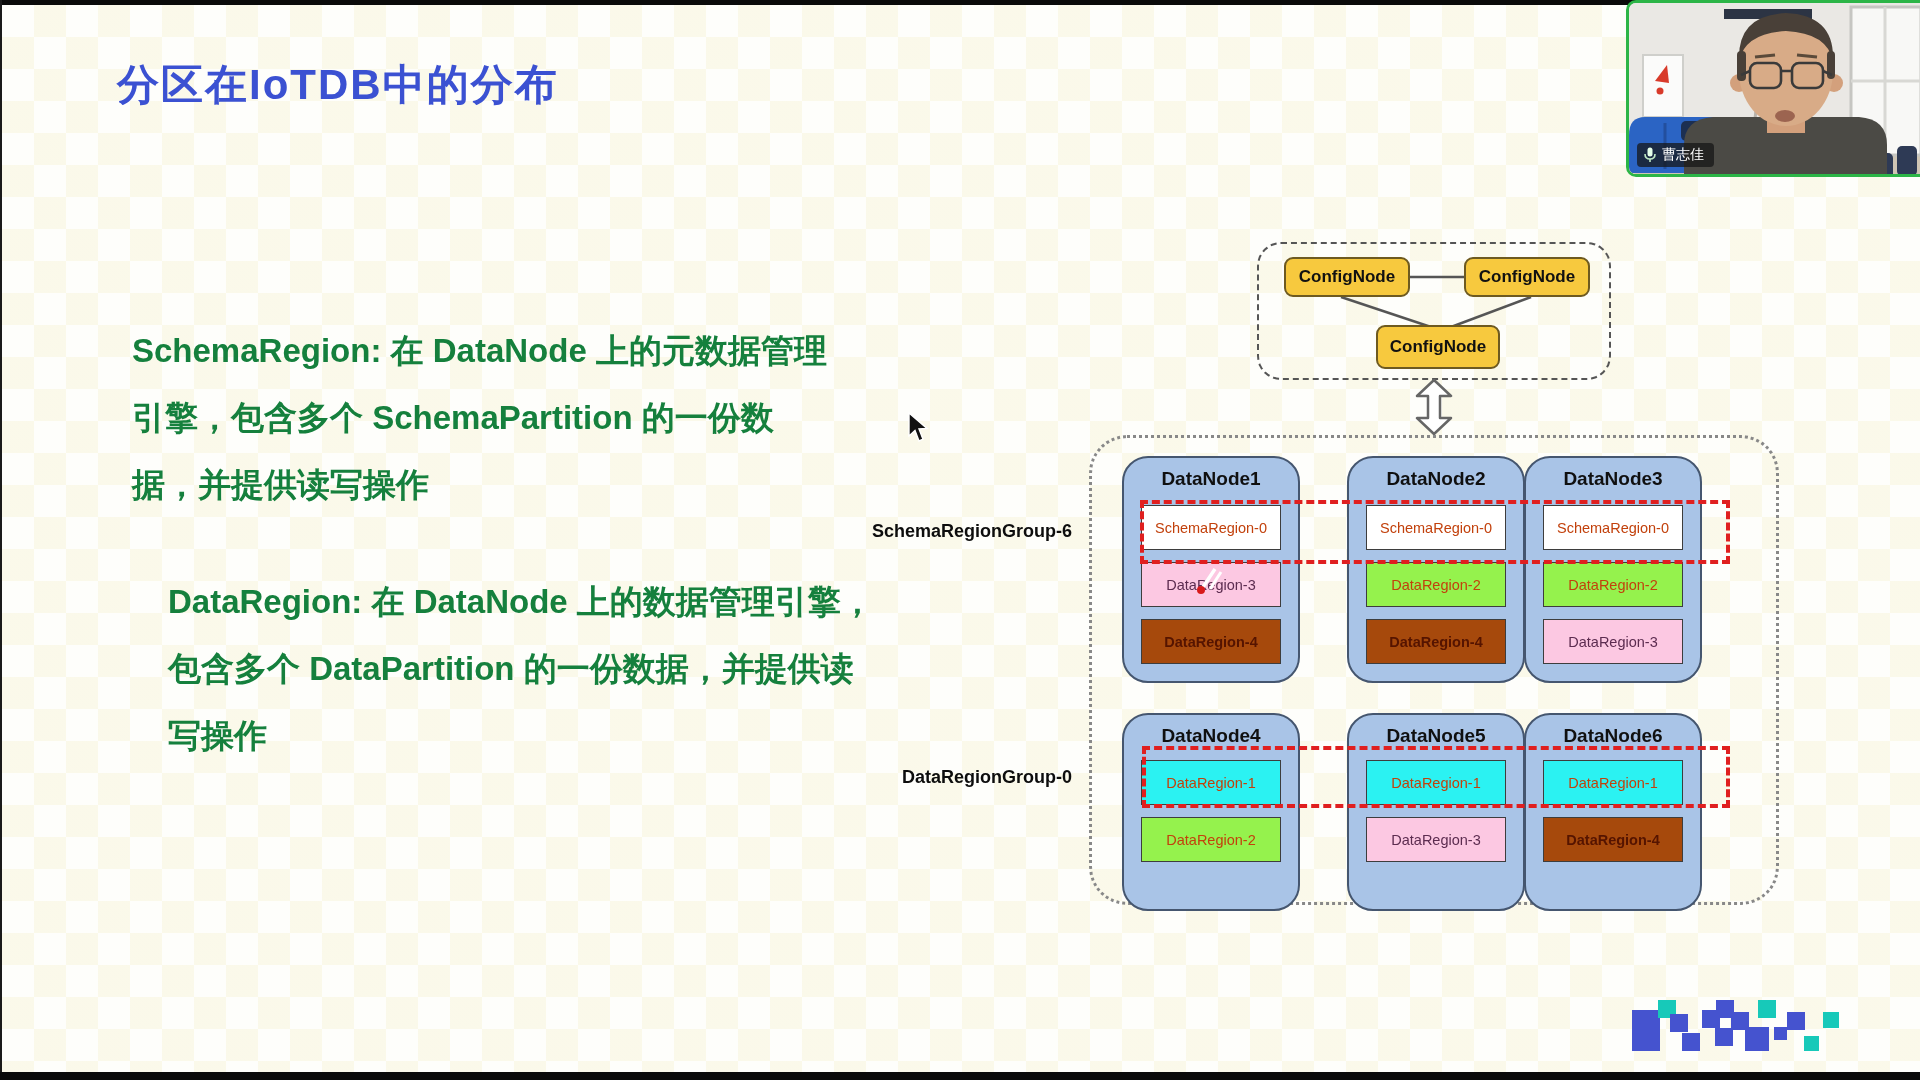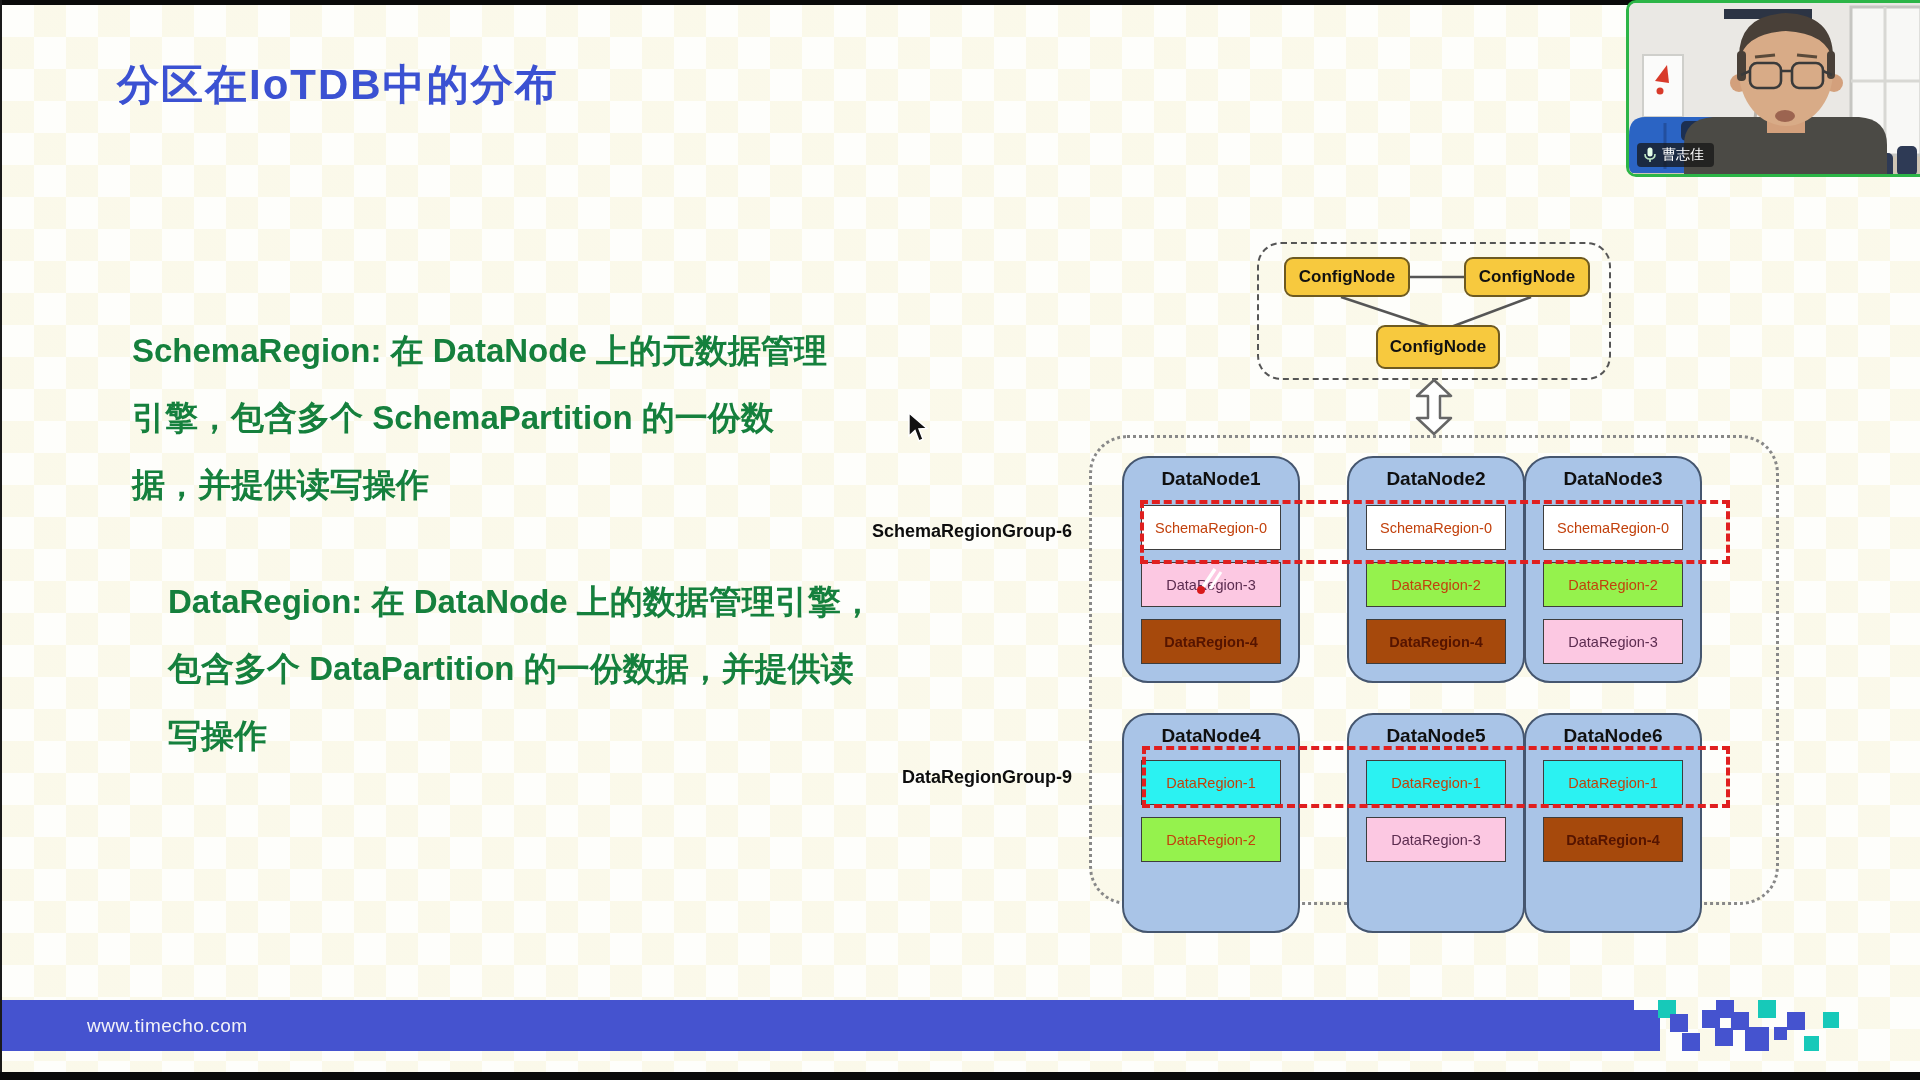--- a/index.html
+++ b/index.html
@@ -40,21 +40,21 @@
 
   .dbl-arrow { position:absolute; left:1412px; top:374px; }
 
   .dn-cluster { position:absolute; left:1087px; top:430px; width:690px; height:470px;
                 border:3px dotted #888; border-radius:38px; }
 
   .datanode { position:absolute; width:178px; background:var(--node-blue,#a9c4e7);
               border:2px solid #45566f; border-radius:26px; display:flex;
               flex-direction:column; align-items:center; }
   .row1 { top:451px; height:227px; }
-  .row2 { top:708px; height:220px; }
+  .row2 { top:708px; height:198px; }
   .dnc1 { left:1120px;align-items:center; } .dnc2 { left:1345px; } .dnc3 { left:1522px; }
   .dn-title { margin-top:10px; font-size:19px; font-weight:bold; color:#101010; }
   .region { width:140px; height:45px; margin-top:12px; border:1.5px solid #3d3d3d;
             display:flex; align-items:center; justify-content:center; font-size:14.5px;
             color:#c2410c; z-index:1; }
   .row1 .region:nth-of-type(2) { margin-top:15px; }
   .row2 .region:nth-of-type(2) { margin-top:13px; }
   .region.maroon { color:#551400; font-weight:bold; }
   .region.pinktx { color:#5c2c50; }
 
@@ -151,35 +151,32 @@
   <div class="datanode row2 dnc3">
     <div class="dn-title">DataNode6</div>
     <div class="region" style="background: rgb(43, 242, 242);">DataRegion-1</div>
     <div class="region maroon" style="background: rgb(166, 73, 12);">DataRegion-4</div>
   </div>
 
   <div class="group-rect grp-schema"></div>
   <div class="group-rect grp-data"></div>
 
   <div class="group-label lbl-schema">SchemaRegionGroup-6</div>
-  <div class="group-label lbl-data">DataRegionGroup-9</div>
+  <div class="group-label lbl-data">DataRegionGroup-0</div>
 
   <svg class="cursor" width="24" height="32" viewBox="0 0 24 32">
     <path d="M2,1 L2,24 L8,18.5 L12,29 L16,27.2 L12,17 L20,16.5 Z" fill="#111" stroke="#fff" stroke-width="1.4"></path>
   </svg>
 
   <svg class="laser" width="46" height="36" viewBox="0 0 46 36">
     <line x1="18" y1="24" x2="30" y2="6" stroke="#fff" stroke-width="3.4"></line>
     <line x1="25" y1="26" x2="36" y2="9" stroke="#fff" stroke-width="3"></line>
     <circle cx="16" cy="27" r="4" fill="#d81a1a"></circle>
   </svg>
 
-  <div class="footer-bar">
-    <div class="footer-url">www.timecho.com</div>
-  </div>
   <div class="step"></div>
   <div class="px t" style="left:1656px;top:995px"></div>
   <div class="px b" style="left:1668px;top:1009px"></div>
   <div class="px b" style="left:1680px;top:1028px"></div>
   <div class="px b" style="left:1700px;top:1005px"></div>
   <div class="px b" style="left:1714px;top:995px"></div>
   <div class="px b" style="left:1713px;top:1023px"></div>
   <div class="px b" style="left:1729px;top:1007px"></div>
   <div class="px b" style="left:1743px;top:1022px;width:24px;height:24px"></div>
   <div class="px t" style="left:1756px;top:995px"></div>

